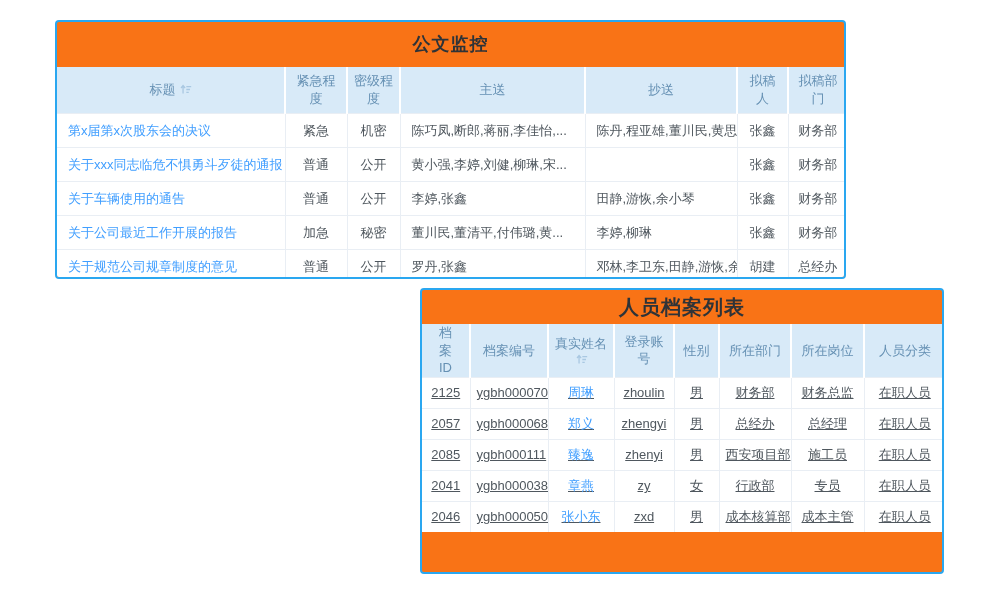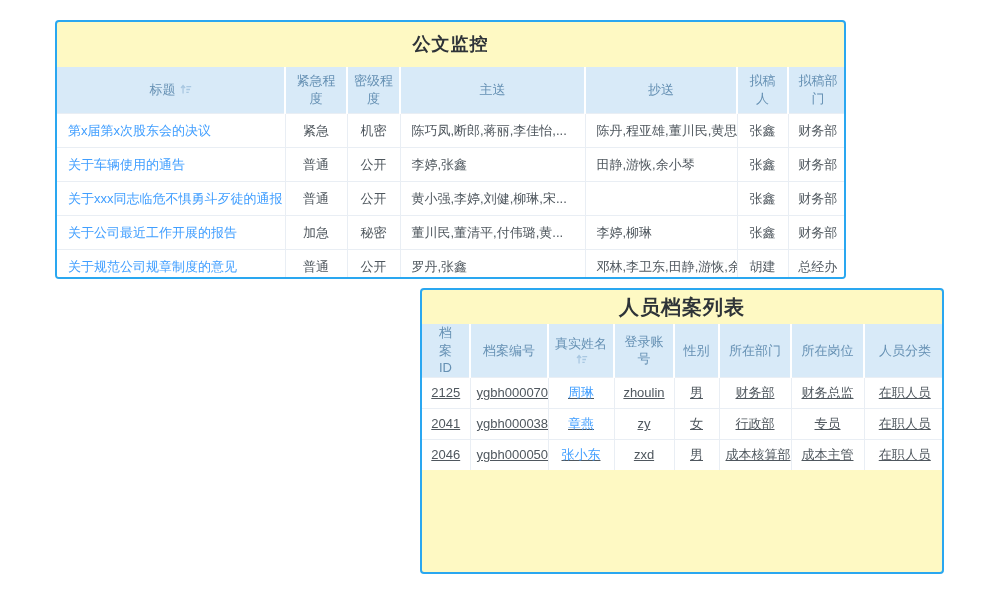--- a/index.html
+++ b/index.html
@@ -1,21 +1,21 @@
 <!DOCTYPE html>
 <html><head>
 <meta charset="utf-8">
 <style>
   html,body { margin:0; padding:0; }
   body {
     width:1000px; height:600px; background:#ffffff; position:relative;
     font-family:"Liberation Sans", sans-serif; overflow:hidden;
   }
   .card {
-    position:absolute; background:#fef9c3; box-sizing:border-box;
+    position:absolute; background:#f97316; box-sizing:border-box;
     border:2px solid #2aa7f0; border-radius:4px; overflow:hidden;
   }
   #doc-card   { left:55px;  top:20px;  width:791px; height:259px; }
   #person-card{ left:420px; top:288px; width:524px; height:286px; }
 
   .card-title {
     text-align:center; font-weight:bold; color:#2e3338; letter-spacing:1px;
   }
   #doc-card .card-title    { height:45px; line-height:45px; font-size:18px; }
   #person-card .card-title { height:34px; line-height:34px; font-size:20px; }
@@ -85,35 +85,35 @@
           <td class="al"><span class="link">第x届第x次股东会的决议</span></td>
           <td>紧急</td>
           <td>机密</td>
           <td class="al">陈巧凤,断郎,蒋丽,李佳怡,...</td>
           <td class="al">陈丹,程亚雄,董川民,黄思璐...</td>
           <td>张鑫</td>
           <td>财务部</td>
         </tr>
 
         <tr>
+          <td class="al"><span class="link">关于xxx同志临危不惧勇斗歹徒的通报</span></td>
+          <td>普通</td>
+          <td>公开</td>
+          <td class="al">黄小强,李婷,刘健,柳琳,宋...</td>
+          <td class="al"></td>
+          <td>张鑫</td>
+          <td>财务部</td>
+        </tr>
+
+        <tr>
           <td class="al"><span class="link">关于车辆使用的通告</span></td>
           <td>普通</td>
           <td>公开</td>
           <td class="al">李婷,张鑫</td>
           <td class="al">田静,游恢,余小琴</td>
-          <td>张鑫</td>
-          <td>财务部</td>
-        </tr>
-
-        <tr>
-          <td class="al"><span class="link">关于xxx同志临危不惧勇斗歹徒的通报</span></td>
-          <td>普通</td>
-          <td>公开</td>
-          <td class="al">黄小强,李婷,刘健,柳琳,宋...</td>
-          <td class="al"></td>
           <td>张鑫</td>
           <td>财务部</td>
         </tr>
 
         <tr>
           <td class="al"><span class="link">关于公司最近工作开展的报告</span></td>
           <td>加急</td>
           <td>秘密</td>
           <td class="al">董川民,董清平,付伟璐,黄...</td>
           <td class="al">李婷,柳琳</td>
@@ -170,21 +170,41 @@
           <td>2125</td>
           <td>ygbh000070</td>
           <td><span class="link">周琳</span></td>
           <td>zhoulin</td>
           <td>男</td>
           <td>财务部</td>
           <td>财务总监</td>
           <td>在职人员</td>
         </tr>
 
-
+        <tr>
+          <td>2057</td>
+          <td>ygbh000068</td>
+          <td><span class="link">郑义</span></td>
+          <td>zhengyi</td>
+          <td>男</td>
+          <td>总经办</td>
+          <td>总经理</td>
+          <td>在职人员</td>
+        </tr>
+
+        <tr>
+          <td>2085</td>
+          <td>ygbh000111</td>
+          <td><span class="link">臻逸</span></td>
+          <td>zhenyi</td>
+          <td>男</td>
+          <td>西安项目部</td>
+          <td>施工员</td>
+          <td>在职人员</td>
+        </tr>
 
         <tr>
           <td>2041</td>
           <td>ygbh000038</td>
           <td><span class="link">章燕</span></td>
           <td>zy</td>
           <td>女</td>
           <td>行政部</td>
           <td>专员</td>
           <td>在职人员</td>

